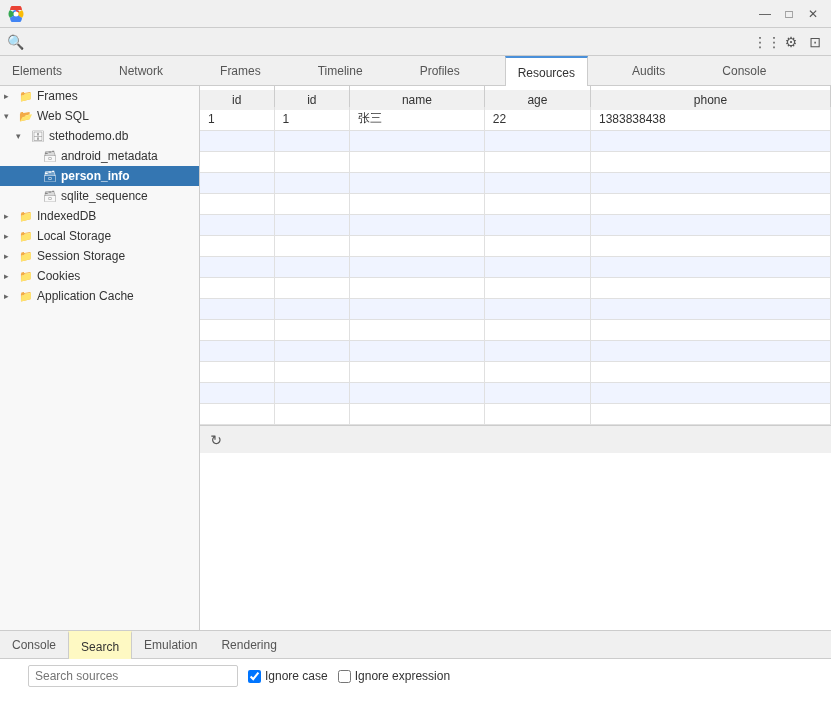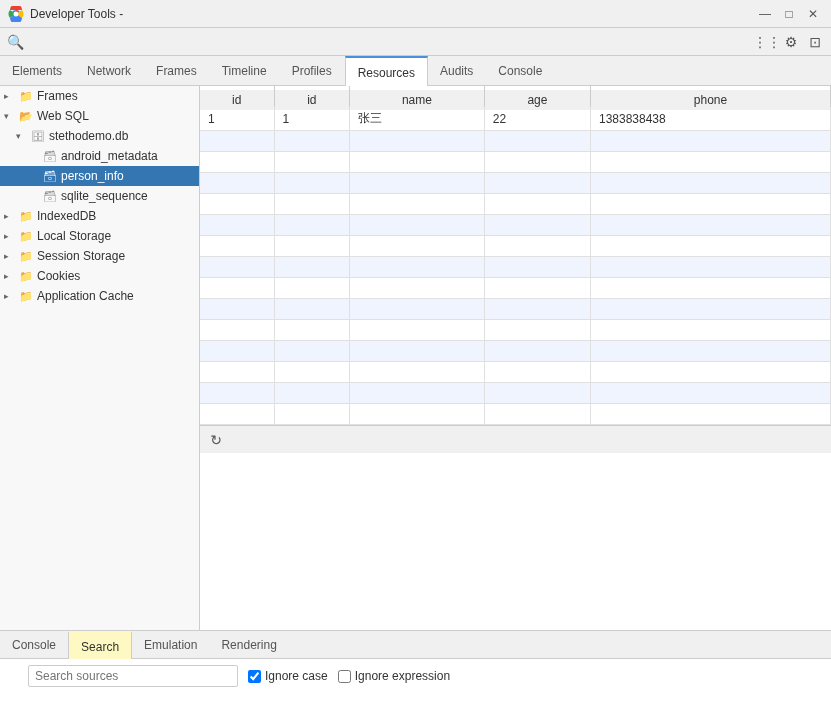--- a/index.html
+++ b/index.html
@@ -27,21 +27,21 @@
     }
     .toolbar-btn {
       width: 24px; height: 24px; background: none; border: none;
       cursor: pointer; font-size: 14px; color: #555; display: flex;
       align-items: center; justify-content: center; border-radius: 2px;
     }
 
     
     .nav-tabs {
       display: flex; align-items: center; height: 30px;
-      background: #f0f0f0; border-bottom: 1px solid #ccc;
+      background: #f0f0f0; border-bottom: 1px solid #ccc; gap: 32px;
     }
     .nav-tab {
       padding: 0 12px; height: 30px; line-height: 30px;
       font-size: 12px; color: #555; cursor: pointer; border: none;
       background: none; border-right: 1px solid transparent;
     }
     .nav-tab.active {
       background: #fff; border-top: 2px solid #4a90d9;
       border-right: 1px solid #ccc; border-left: 1px solid #ccc;
       color: #333; margin-bottom: -1px;
@@ -55,21 +55,21 @@
     
     .sidebar {
       width: 200px; background: #f8f8f8; border-right: 1px solid #ccc;
       overflow-y: auto; flex-shrink: 0;
     }
     .tree-item {
       display: flex; align-items: center; padding: 2px 0;
       cursor: pointer; user-select: none; white-space: nowrap;
     }
     .tree-item.selected { background: #3476b2; color: #fff; }
-    .tree-item.selected .item-label { color: #fff; }
+    .tree-item.selected .item-label { color: #fff; font-weight: bold; }
     .indent-1 { padding-left: 4px; }
     .indent-2 { padding-left: 16px; }
     .indent-3 { padding-left: 28px; }
     .tree-arrow { width: 14px; font-size: 9px; color: #666; flex-shrink: 0; }
     .tree-arrow.open::before { content: '▾'; }
     .tree-arrow.closed::before { content: '▸'; }
     .tree-arrow.leaf::before { content: ''; }
     .item-icon { width: 16px; height: 16px; flex-shrink: 0; margin-right: 3px; display: flex; align-items: center; justify-content: center; font-size: 11px; }
     .item-label { font-size: 12px; color: #333; overflow: hidden; text-overflow: ellipsis; }
     .folder-icon { color: #f0a030; }
@@ -144,21 +144,20 @@
 <div class="title-bar">
   <svg class="chrome-icon" viewBox="0 0 16 16">
     <circle cx="8" cy="8" r="4" fill="#4285f4"></circle>
     <path d="M8 4 A4 4 0 0 1 11.46 5.54 L8 8 Z" fill="#ea4335"></path>
     <path d="M8 4 L14 4 A6 6 0 0 0 2 4 Z" fill="#ea4335"></path>
     <path d="M14 4 A6 6 0 0 1 14 12 L8 8 Z" fill="#fbbc05"></path>
     <path d="M2 4 A6 6 0 0 0 2 12 L8 8 Z" fill="#34a853"></path>
     <path d="M2 12 A6 6 0 0 0 14 12 L8 8 Z" fill="#4285f4"></path>
     <circle cx="8" cy="8" r="2.5" fill="#fff"></circle>
   </svg>
-  <span class="title-text">Developer Tools -</span>
   <div class="win-controls">
     <button class="win-btn">—</button>
     <button class="win-btn">□</button>
     <button class="win-btn">✕</button>
   </div>
 </div>
 
 <div class="toolbar">
   <button class="toolbar-btn">🔍</button>
   <div style="flex:1"></div>

